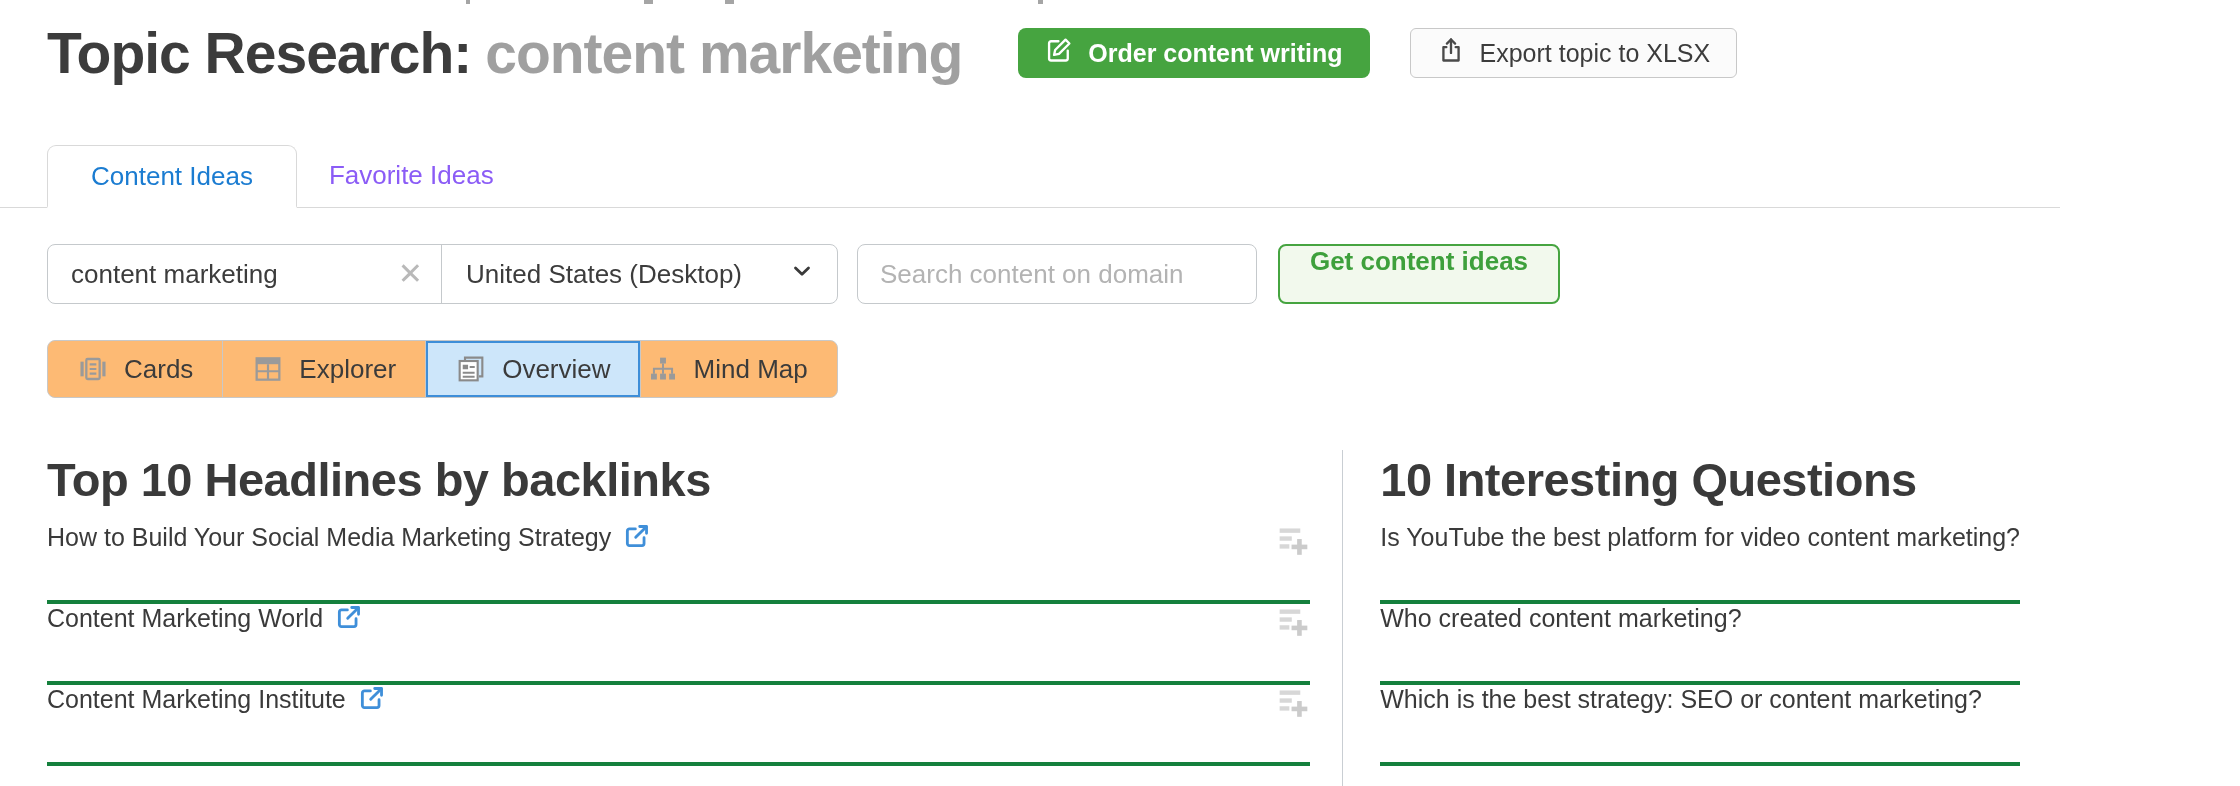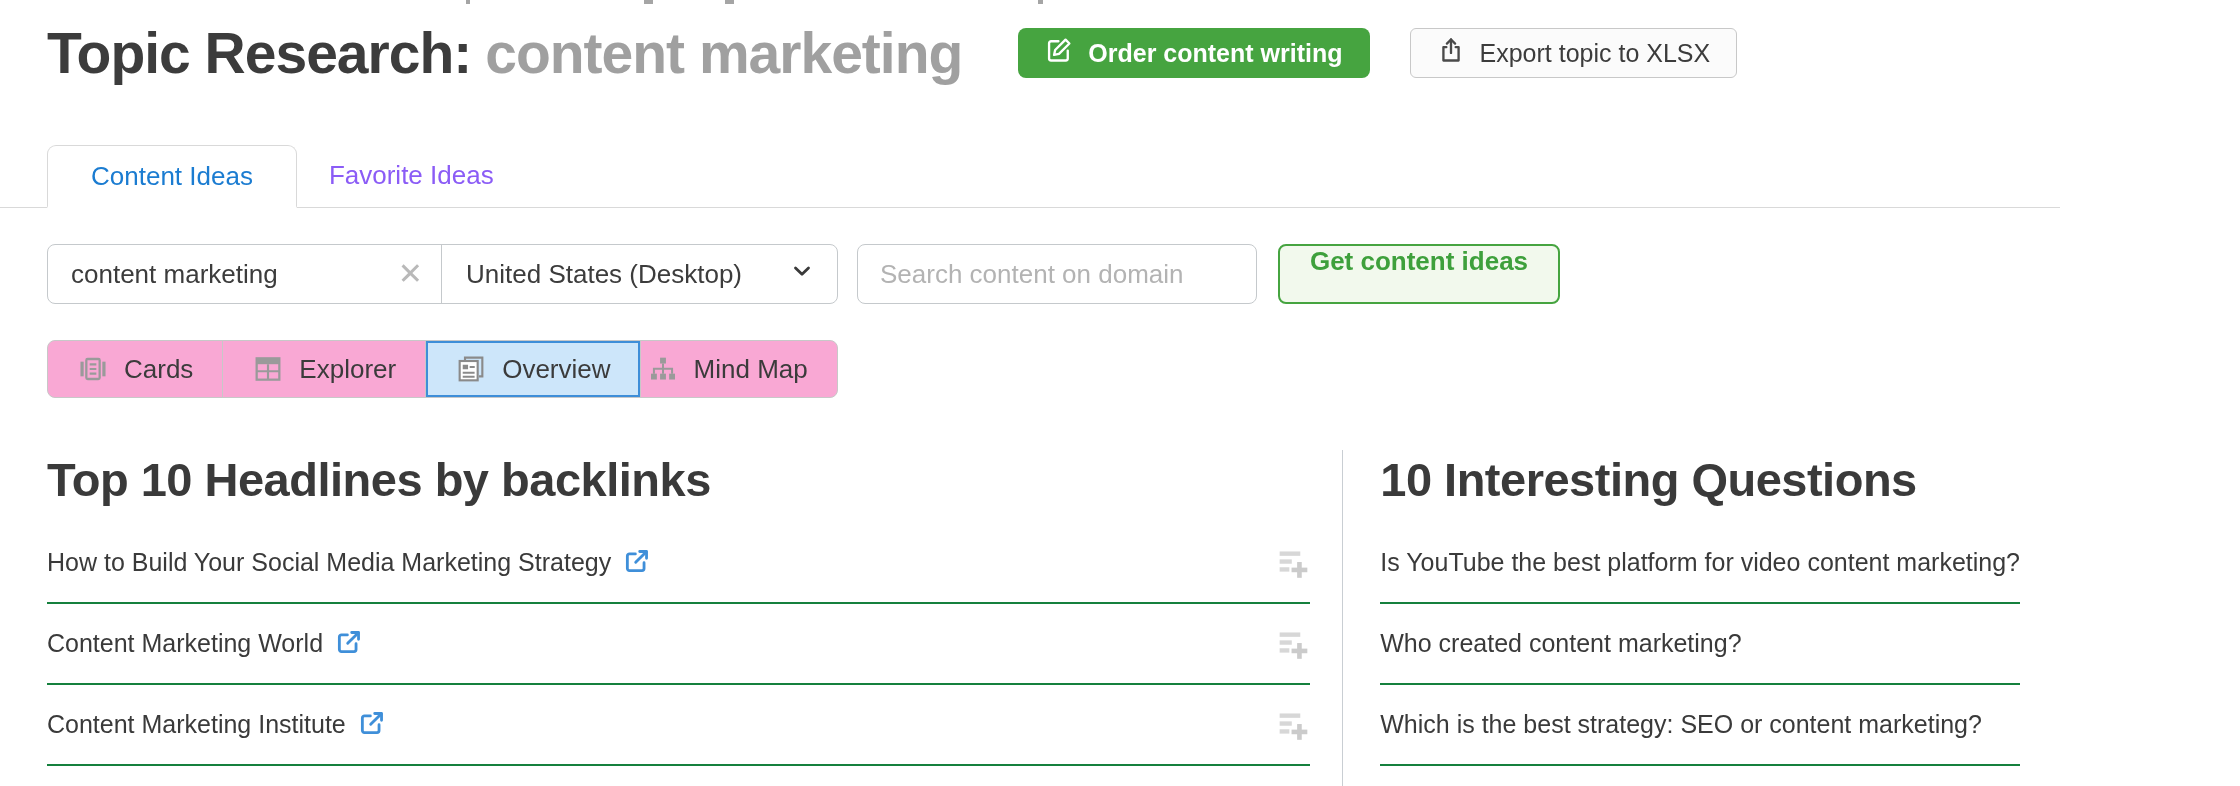--- a/index.html
+++ b/index.html
@@ -30,34 +30,34 @@
   .query-box { display:flex; align-items:center; width:393px; padding:0 18px 0 23px; }
   .query-box input { flex:1; border:none; outline:none; font-size:26px; color:#3c3c3c; font-family:inherit; background:transparent; min-width:0; }
   .clear-x { font-size:30px; font-weight:700; color:#b9b9b9; cursor:pointer; line-height:1; margin-left:8px; }
   .geo-box { display:flex; align-items:center; justify-content:space-between; flex:1; border-left:1px solid #c5c9cc; padding:0 22px 0 24px; font-size:26px; cursor:pointer; }
   .domain-box { margin-left:19px; width:400px; height:60px; border:1px solid #c5c9cc; border-radius:8px; display:flex; align-items:center; padding:0 22px; }
   .domain-box input { flex:1; border:none; outline:none; font-size:26px; font-family:inherit; color:#3c3c3c; background:transparent; min-width:0; }
   .domain-box input::placeholder { color:#b3b3b3; opacity:1; }
   .btn-get { margin-left:21px; width:282px; height:60px; display:flex; justify-content:center; background:#f2f9ed; border:2px solid #46a440; border-radius:8px; color:#3ea03c; font-size:26px; font-weight:600; cursor:pointer; }
 
   
-  .switcher { display:inline-flex; margin:36px 0 0 47px; height:58px; border:1px solid #c8c8c8; border-radius:8px; background:#f9a8d4; }
+  .switcher { display:inline-flex; margin:36px 0 0 47px; height:58px; border:1px solid #c8c8c8; border-radius:8px; background:#fdba74; }
   .seg { display:flex; align-items:center; gap:15px; padding:0 29px; font-size:26px; color:#3b3b3b; cursor:pointer; border-left:1px solid #c8c8c8; }
   .seg:first-child { border-left:none; border-radius:8px 0 0 8px; }
   .seg:last-child { border-radius:0 8px 8px 0;padding-left:6px; }
   .seg.active { background:#cde6fa; box-shadow:inset 0 0 0 2px #3e8ed8; }
   .seg svg { display:block; }
 
   
   .columns { display:flex; align-items:flex-start; margin-top:48px; padding-left:47px; }
   .col-left { width:1336px; }
   .v-divider { width:1px; height:400px; background:#c9ced3; margin:4px 37px 0 32px; }
   .col-right { flex:1; padding-right:40px; }
   .section-title { font-size:47px; font-weight:700; color:#3a3a3a; letter-spacing:-0.5px; padding-top:6px; margin-bottom:16px; }
-  .row { display:flex; align-items:center; height:81px; border-bottom:2px solid #15803d; }
+  .row { display:flex; align-items:flex-start; height:81px; border-bottom:4px solid #15803d; }
   .row-link { font-size:25px; color:#3a3a3a; text-decoration:none; cursor:pointer; white-space:nowrap; }
   .ext-icon { margin-left:13px; flex:none; cursor:pointer; }
   .add-btn { margin-left:auto; background:none; border:none; cursor:pointer; padding:0; line-height:0; }
 </style>
 </head>
 <body>
 
 <div class="page">
 
   

